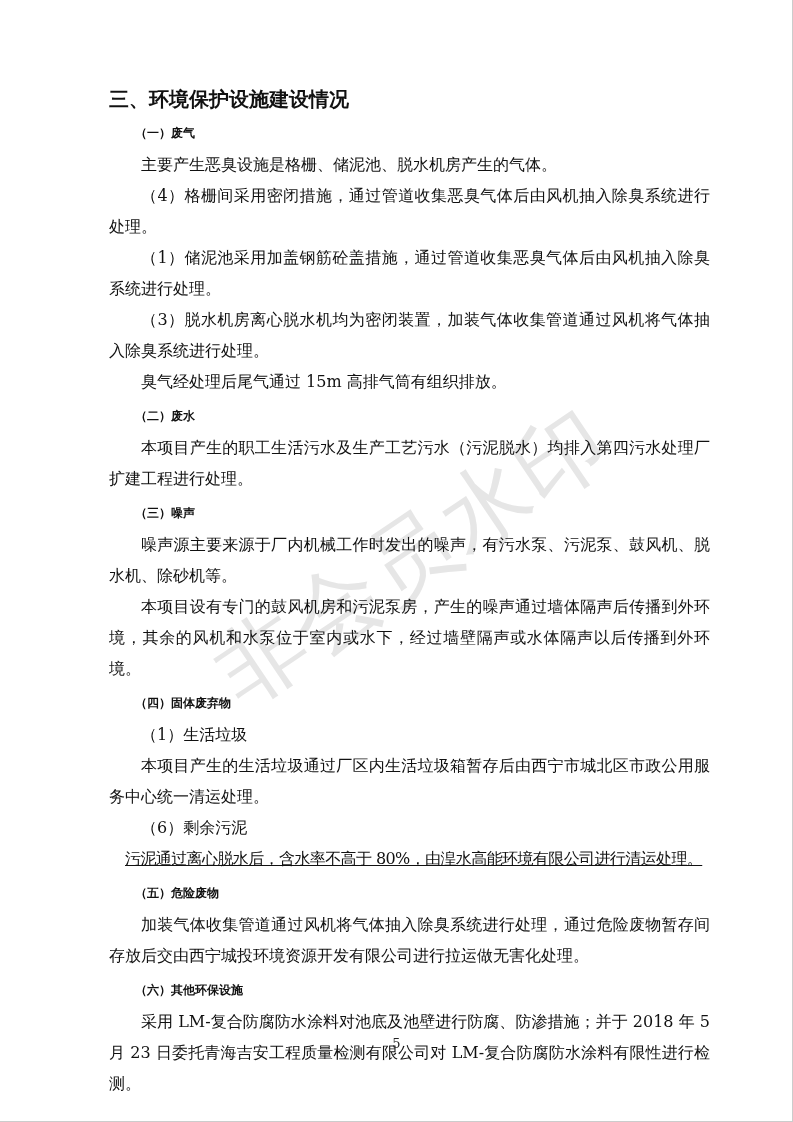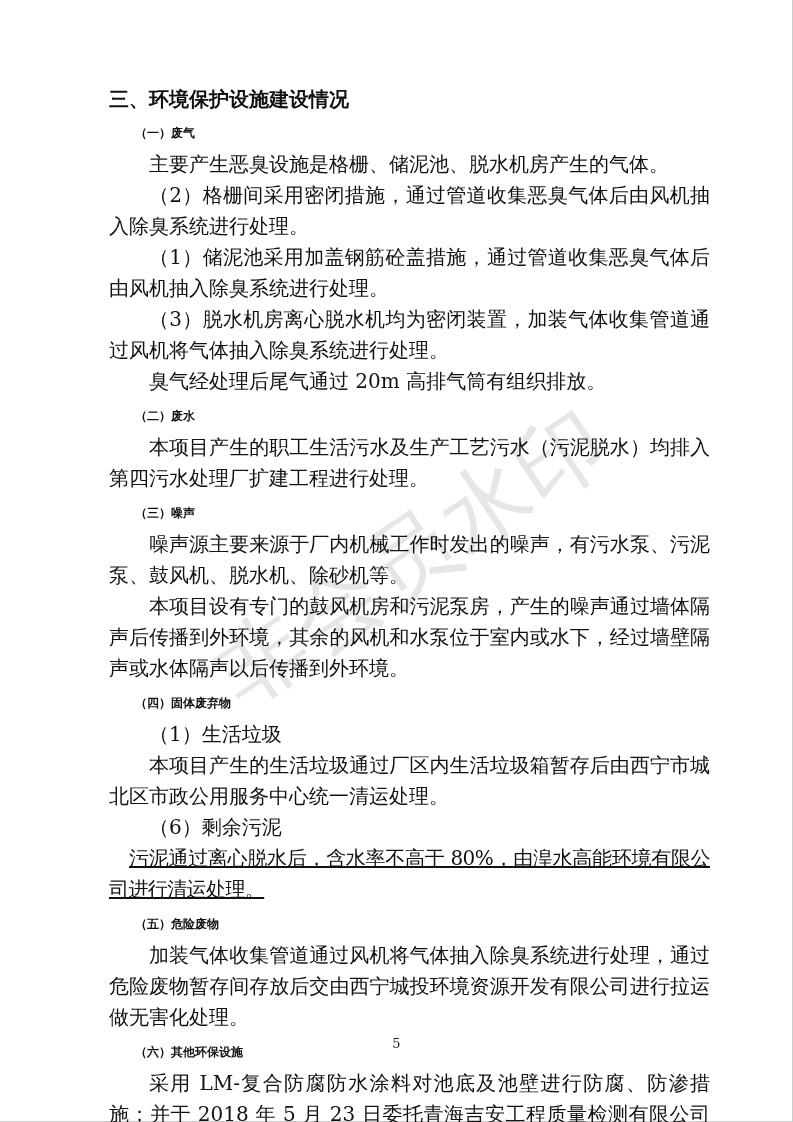--- a/index.html
+++ b/index.html
@@ -46,21 +46,21 @@
     margin: 0;
   }
   .sec-heading {
     font-size: 12px;
     font-weight: bold;
     line-height: 31px;
     margin: 4px 0 0 0;
     padding-left: 26px;
   }
   .para {
-    font-size: 20px;
+    font-size: 16px;
     line-height: 31px;
     margin: 0;
     text-align: justify;
     text-indent: 2em;
   }
   .para.tight {
     text-indent: 1em;
     letter-spacing: -0.6px;
     text-decoration: underline;
   }
@@ -81,24 +81,24 @@
 <div class="page">
 
   <div class="watermark">非会员水印</div>
 
   <div class="content">
 
     <h1 class="doc-title">三、环境保护设施建设情况</h1>
 
     <h2 class="sec-heading">（一）废气</h2>
     <p class="para">主要产生恶臭设施是格栅、储泥池、脱水机房产生的气体。</p>
-    <p class="para">（2）格栅间采用密闭措施，通过管道收集恶臭气体后由风机抽入除臭系统进行处理。</p>
+    <p class="para">（4）格栅间采用密闭措施，通过管道收集恶臭气体后由风机抽入除臭系统进行处理。</p>
     <p class="para">（1）储泥池采用加盖钢筋砼盖措施，通过管道收集恶臭气体后由风机抽入除臭系统进行处理。</p>
     <p class="para">（3）脱水机房离心脱水机均为密闭装置，加装气体收集管道通过风机将气体抽入除臭系统进行处理。</p>
-    <p class="para">臭气经处理后尾气通过 20m 高排气筒有组织排放。</p>
+    <p class="para">臭气经处理后尾气通过 15m 高排气筒有组织排放。</p>
 
     <h2 class="sec-heading">（二）废水</h2>
     <p class="para">本项目产生的职工生活污水及生产工艺污水（污泥脱水）均排入第四污水处理厂扩建工程进行处理。</p>
 
     <h2 class="sec-heading">（三）噪声</h2>
     <p class="para">噪声源主要来源于厂内机械工作时发出的噪声，有污水泵、污泥泵、鼓风机、脱水机、除砂机等。</p>
     <p class="para">本项目设有专门的鼓风机房和污泥泵房，产生的噪声通过墙体隔声后传播到外环境，其余的风机和水泵位于室内或水下，经过墙壁隔声或水体隔声以后传播到外环境。</p>
 
     <h2 class="sec-heading">（四）固体废弃物</h2>
     <p class="para">（1）生活垃圾</p>

